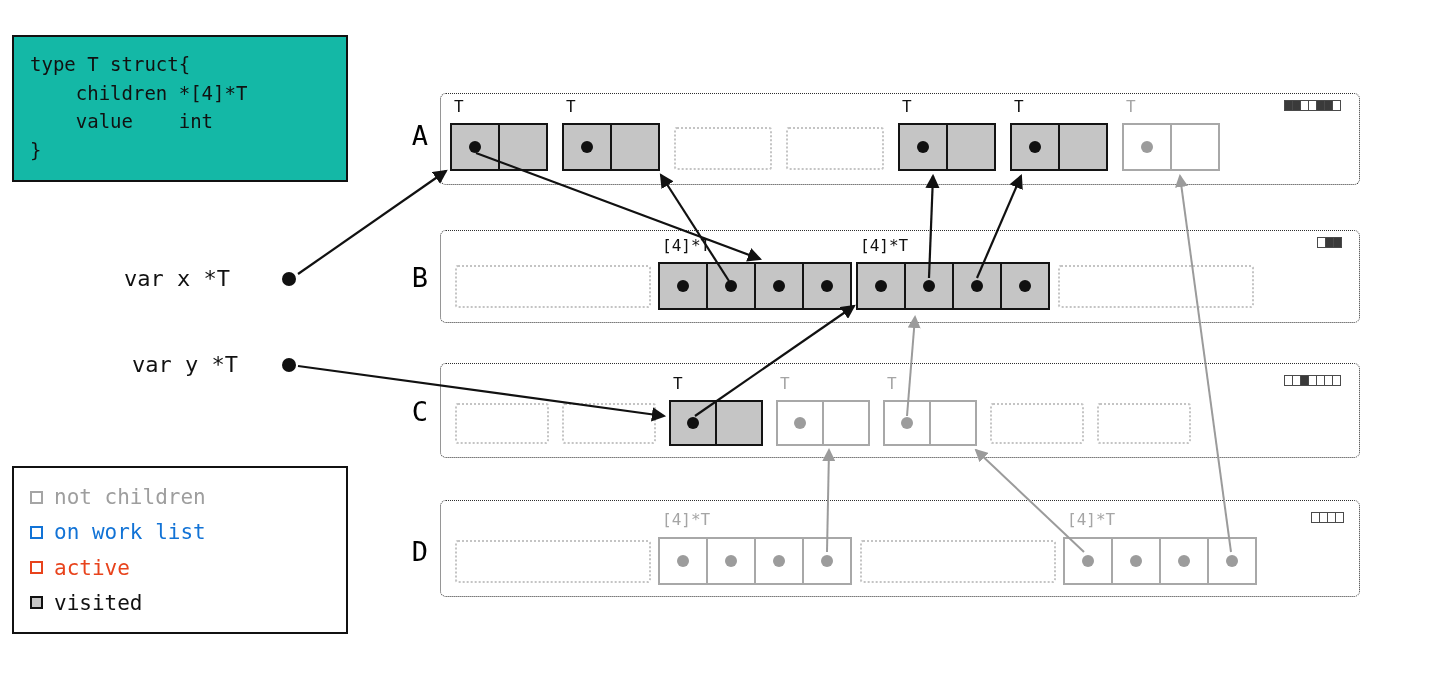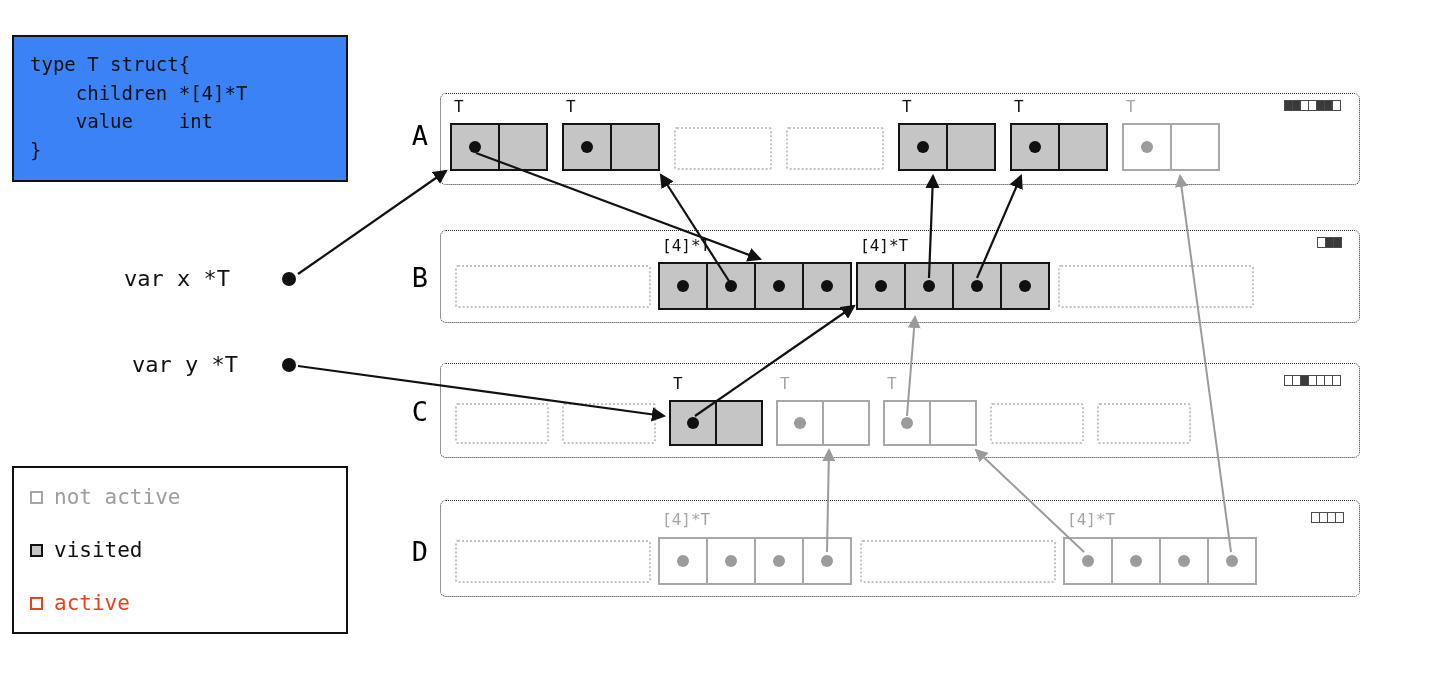--- a/index.html
+++ b/index.html
@@ -4,21 +4,21 @@
 <style>
   * { box-sizing: border-box; }
   html,body { margin:0; padding:0; background:#fff; }
   .canvas {
     position:relative; width:1440px; height:675px; background:#fff;
     font-family:"DejaVu Sans Mono","Liberation Mono",monospace; overflow:hidden;
   }
   .code-box {
     position:absolute; left:12px; top:35px; width:336px; height:147px;
     border:2.5px solid #111; margin:0; padding:13px 16px;
-    font-family:inherit; font-size:19px; line-height:1.5; color:#111; background:#3b82f6;
+    font-family:inherit; font-size:19px; line-height:1.5; color:#111; background:#14b8a6;
   }
   .root-label { position:absolute; font-size:22px; color:#111; white-space:pre; }
   .root-dot { position:absolute; width:14px; height:14px; border-radius:50%; background:#111; }
 
   .row { position:absolute; border:1.6px dotted #2e2e2e; border-radius:6px; background:transparent; }
   .row-label { position:absolute; width:32px; text-align:center; font-size:27px; color:#000; }
 
   .free { position:absolute; border:2px dotted #c4c4c4; border-radius:3px; background:#fff; }
 
   .obj { position:absolute; display:flex; background:#c5c5c5; border:2.5px solid #141414; }
@@ -227,29 +227,33 @@
         <div class="cell" style="position: relative;">
           <div class="dot" style="position: relative;"></div>
         </div>
       </div>
       <div class="type-label fresh" style="left: 1067px; top: 510px;">[4]*T</div>
     </div>
 
   <div class="legend" id="legendBox">
       <div class="legend-item">
         <span class="legend-swatch" style="border-color: rgb(165, 165, 165); background: rgb(255, 255, 255);"></span>
-        <span style="color: rgb(158, 158, 158);">not active</span>
+        <span style="color: rgb(158, 158, 158);">not children</span>
+      </div>
+      <div class="legend-item">
+        <span class="legend-swatch" style="border-color: rgb(18, 115, 214); background: rgb(255, 255, 255);"></span>
+        <span style="color: rgb(18, 115, 214);">on work list</span>
+      </div>
+      <div class="legend-item">
+        <span class="legend-swatch" style="border-color: rgb(232, 67, 28); background: rgb(255, 255, 255);"></span>
+        <span style="color: rgb(232, 67, 28);">active</span>
       </div>
       <div class="legend-item">
         <span class="legend-swatch" style="border-color: rgb(17, 17, 17); background: rgb(197, 197, 197);"></span>
         <span style="color: rgb(17, 17, 17);">visited</span>
-      </div>
-      <div class="legend-item">
-        <span class="legend-swatch" style="border-color: rgb(232, 67, 28); background: rgb(255, 255, 255);"></span>
-        <span style="color: rgb(232, 67, 28);">active</span>
       </div>
     </div>
 
   <svg id="arrow-layer" width="1440" height="675" viewBox="0 0 1440 675" xmlns="http://www.w3.org/2000/svg">
     <defs>
       <marker id="m-black" viewBox="0 0 10 10" refX="8.5" refY="5" markerWidth="6.5" markerHeight="6.5" orient="auto-start-reverse">
         <path d="M0,0 L10,5 L0,10 z" fill="#111"></path>
       </marker>
       <marker id="m-gray" viewBox="0 0 10 10" refX="8.5" refY="5" markerWidth="6.5" markerHeight="6.5" orient="auto-start-reverse">
         <path d="M0,0 L10,5 L0,10 z" fill="#9b9b9b"></path>

